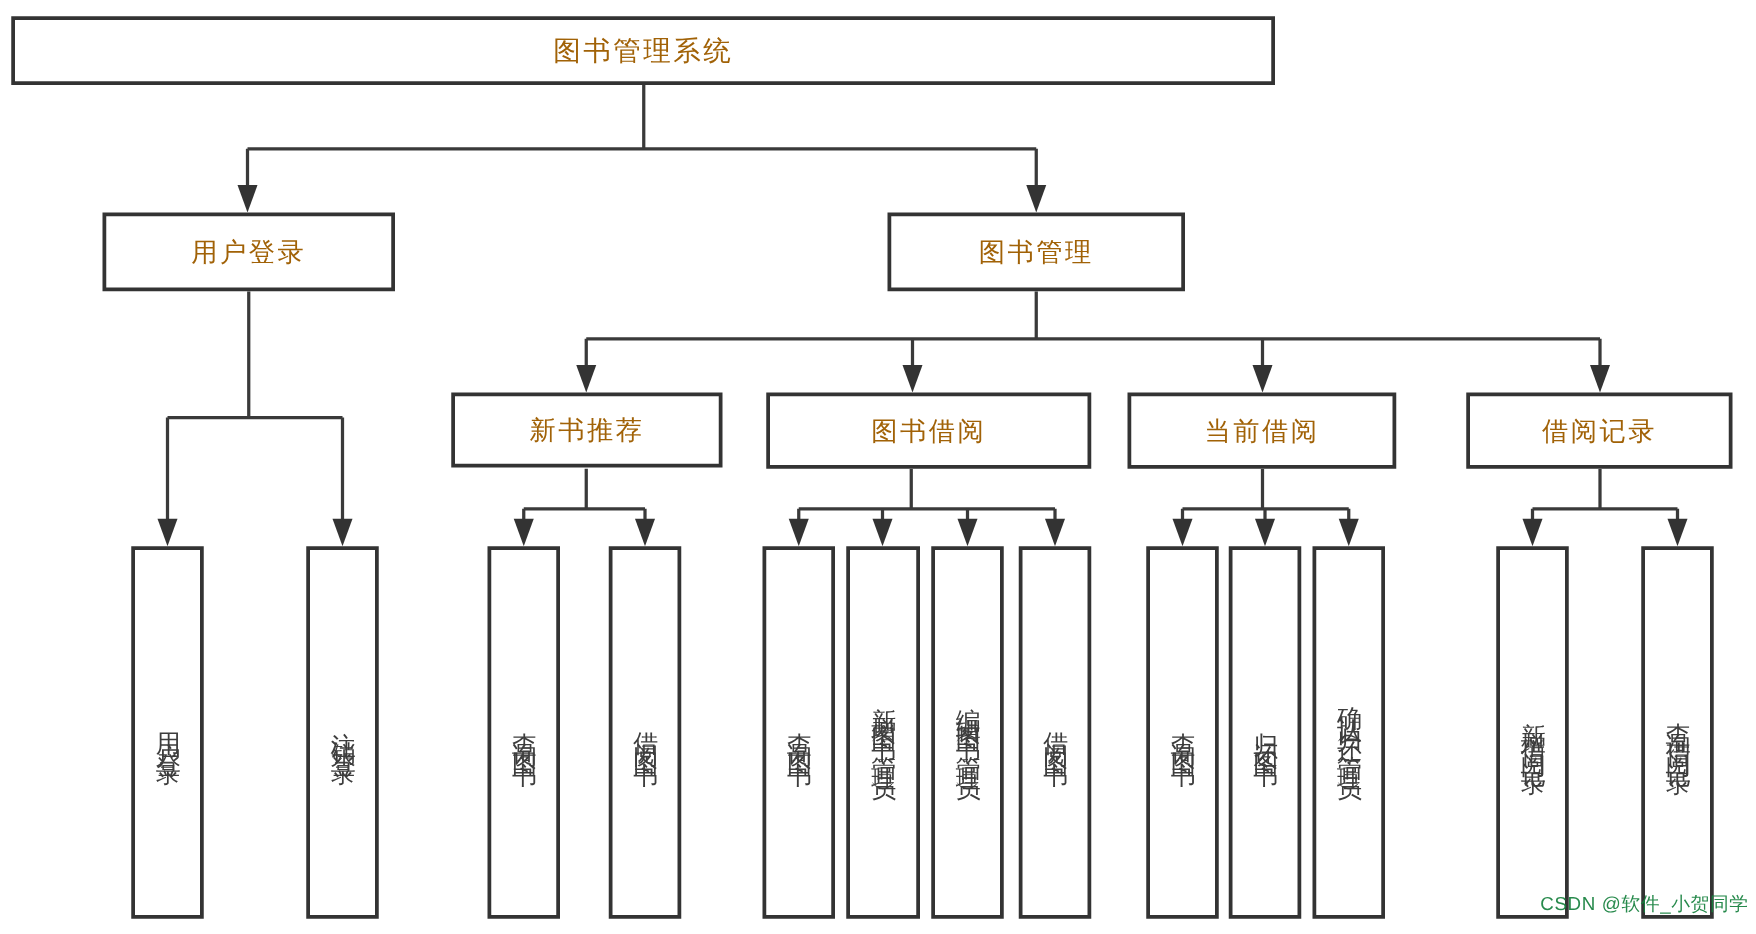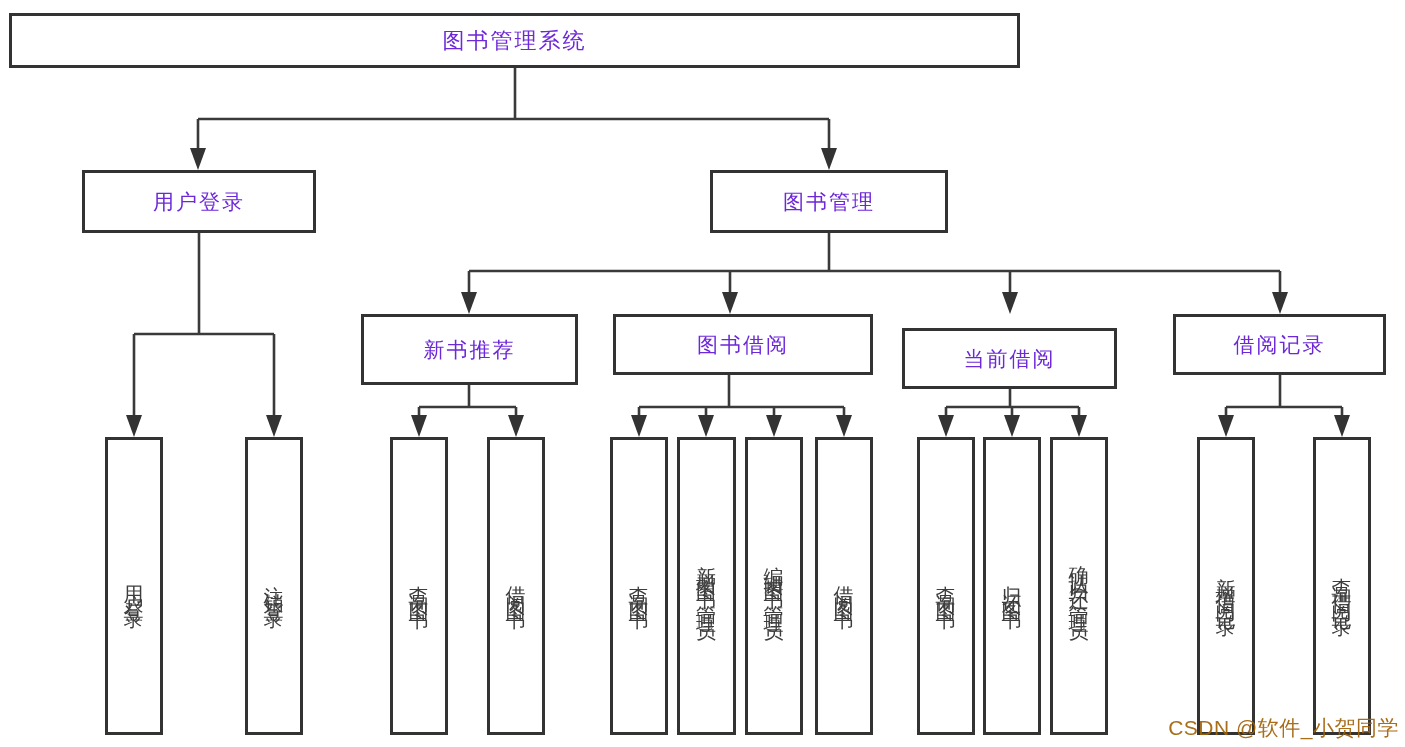--- a/index.html
+++ b/index.html
@@ -27,21 +27,21 @@
     stroke: none;
   }
   .box {
     position: absolute;
     box-sizing: border-box;
     border: 3px solid #333333;
     background: #ffffff;
     display: flex;
     align-items: center;
     justify-content: center;
-    color: #6d28d9;
+    color: #a16207;
     font-size: 21px;
     letter-spacing: 2px;
     z-index: 2;
   }
   .box.root { font-size: 22px; }
   .vbox {
     position: absolute;
     box-sizing: border-box;
     border: 3px solid #333333;
     background: #ffffff;
@@ -55,22 +55,22 @@
     writing-mode: vertical-rl;
     font-size: 20px;
     letter-spacing: 8px;
     line-height: 1;
     color: #3d3d3d;
   }
   .watermark {
     position: absolute;
     top: 714px;
     right: 6px;
-    font-size: 21px;
-    color: #a16207;
+    font-size: 15px;
+    color: #15803d;
     letter-spacing: 0.5px;
     z-index: 5;
     opacity: 0.92;
   }
 </style>
 </head>
 <body>
 
 <div class="canvas">
 
@@ -147,27 +147,27 @@
     <span>图书管理系统</span>
   </div>
 
   <div class="box" style="left:82px; top:170px; width:234px; height:63px;">
     <span>用户登录</span>
   </div>
   <div class="box" style="left:710px; top:170px; width:238px; height:63px;justify-content:center;">
     <span>图书管理</span>
   </div>
 
-  <div class="box" style="left:361px; top:314px; width:217px; height:71px;">
+  <div class="box" style="left:361px; top:314px; width:217px; height:60px;">
     <span>新书推荐</span>
   </div>
   <div class="box" style="left:613px; top:314px; width:260px; height:61px;">
     <span>图书借阅</span>
   </div>
-  <div class="box" style="left:902px; top:328px; width:215px; height:61px;">
+  <div class="box" style="left:902px; top:314px; width:215px; height:61px;">
     <span>当前借阅</span>
   </div>
   <div class="box" style="left:1173px; top:314px; width:213px; height:61px;">
     <span>借阅记录</span>
   </div>
 
   <div class="vbox" style="left:105px; top:437px; width:58px; height:298px;">
     <span>用户登录</span>
   </div>
   <div class="vbox" style="left:245px; top:437px; width:58px; height:298px;">

